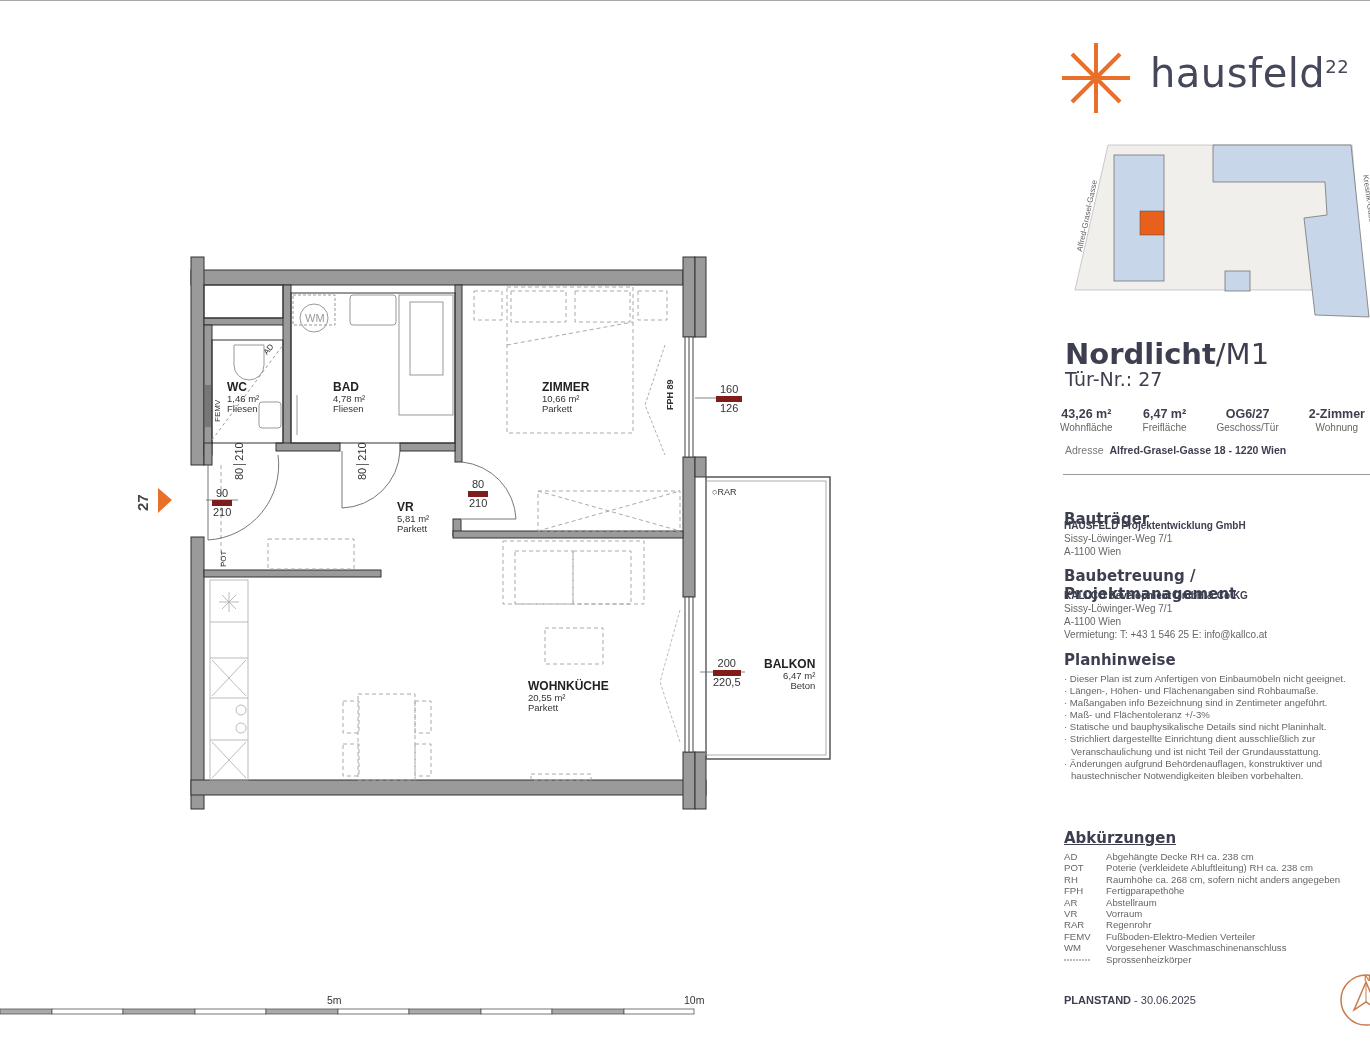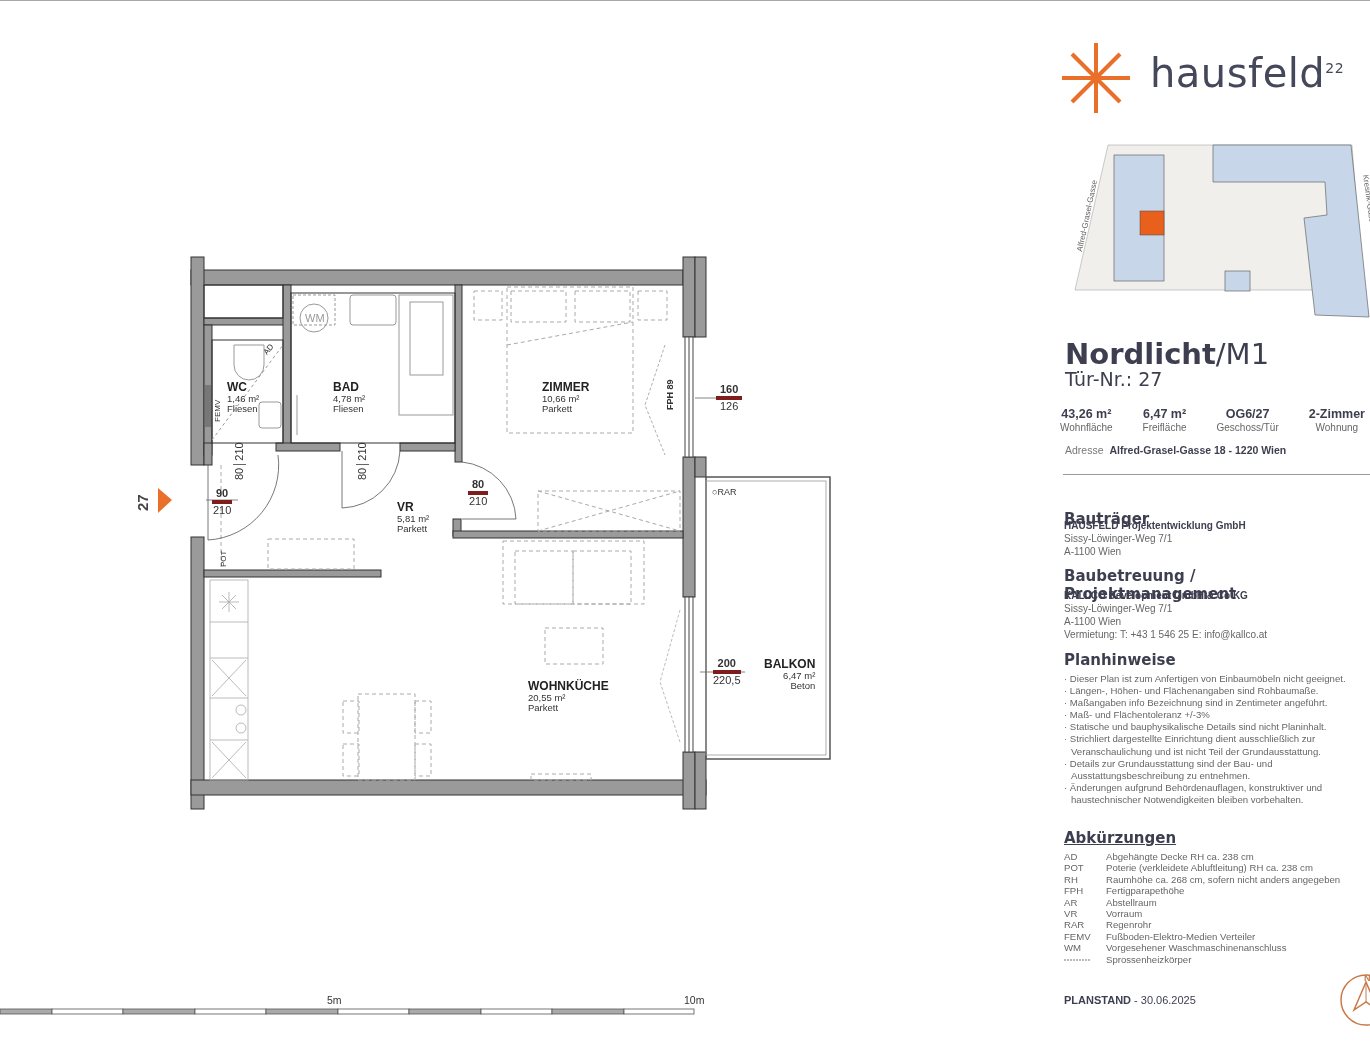--- a/index.html
+++ b/index.html
@@ -4,29 +4,29 @@
 <style>
   html,body{margin:0;padding:0;background:#fff;}
   body{width:1370px;height:1060px;position:relative;overflow:hidden;font-family:"Liberation Sans",sans-serif;color:#3a3a44;}
   .topline{position:absolute;left:0;top:0;width:1370px;height:1px;background:#a8a8a8;}
   .plan{position:absolute;left:0;top:0;width:1000px;height:1060px;}
   .plan svg{position:absolute;left:0;top:0;}
   .lbl{position:absolute;font-family:"Liberation Sans",sans-serif;color:#222;line-height:1.05;}
   .lbl .nm{font-weight:bold;font-size:12px;display:block;}
   .lbl .ar,.lbl .fl{font-size:9.5px;display:block;color:#333;}
   .dim{position:absolute;font-size:11px;color:#333;text-align:center;line-height:1.15;}
-  .dim .t{display:block;border-bottom:4px solid #7f1d1d;padding:0 4px;font-weight:bold;}
+  .dim .t{display:block;border-bottom:6px solid #7f1d1d;padding:0 4px;}
   .vt{position:absolute;font-size:10px;color:#333;transform:rotate(-90deg);transform-origin:left top;white-space:nowrap;}
   .vdim{position:absolute;transform:rotate(-90deg);transform-origin:left top;font-size:11px;color:#333;line-height:1.15;text-align:center;}
   .vdim .t{display:inline-block;border-right:1px solid #666;padding:0 3px;}
   .small{position:absolute;font-size:9px;color:#333;}
   .door-no{position:absolute;font-size:15px;font-weight:bold;color:#444;transform:rotate(-90deg);transform-origin:left top;}
   .logo{position:absolute;left:1060px;top:40px;width:310px;height:75px;}
   .logo-text{position:absolute;left:1150px;top:50px;font-size:40px;color:#45475a;letter-spacing:0.5px;font-family:"DejaVu Sans",sans-serif;}
-  .logo-text sup{font-size:14px;position:relative;top:-14px;vertical-align:baseline;}
+  .logo-text sup{font-size:18px;position:relative;top:-14px;vertical-align:baseline;}
   .site{position:absolute;left:1060px;top:140px;}
   .title{position:absolute;left:1065px;top:337px;font-size:29px;color:#3d3f50;font-family:"DejaVu Sans",sans-serif;white-space:nowrap;}
   .title b{font-weight:bold;}
   .title span{font-weight:normal;}
   .door{position:absolute;left:1065px;top:368px;font-size:19px;color:#3d3f50;font-family:"DejaVu Sans",sans-serif;}
   .stats{position:absolute;left:1060px;top:407px;width:305px;display:flex;justify-content:space-between;}
   .stat{text-align:center;}
   .stat .v{font-weight:bold;font-size:12.5px;color:#3d3f50;display:block;}
   .stat .k{font-size:10px;color:#666;display:block;margin-top:1px;}
   .addr{position:absolute;left:1065px;top:444px;font-size:10.5px;color:#777;}
@@ -320,21 +320,20 @@
 </div>
 
 <div class="h2" style="top:651px;">Planhinweise</div>
 <div class="notes">
   <div>· Dieser Plan ist zum Anfertigen von Einbaumöbeln nicht geeignet.</div>
   <div>· Längen-, Höhen- und Flächenangaben sind Rohbaumaße.</div>
   <div>· Maßangaben info Bezeichnung sind in Zentimeter angeführt.</div>
   <div>· Maß- und Flächentoleranz +/-3%</div>
   <div>· Statische und bauphysikalische Details sind nicht Planinhalt.</div>
   <div>· Strichliert dargestellte Einrichtung dient ausschließlich zur Veranschaulichung und ist nicht Teil der Grundausstattung.</div>
-  <div>· Details zur Grundausstattung sind der Bau- und Ausstattungsbeschreibung zu entnehmen.</div>
   <div>· Änderungen aufgrund Behördenauflagen, konstruktiver und haustechnischer Notwendigkeiten bleiben vorbehalten.</div>
 </div>
 
 <div class="h2" style="top:829px;text-decoration:underline;">Abkürzungen</div>
 <div class="abbr">
   <div class="row">
       <span class="k">AD</span>
       <span>Abgehängte Decke RH ca. 238 cm</span>
     </div>
   <div class="row">

